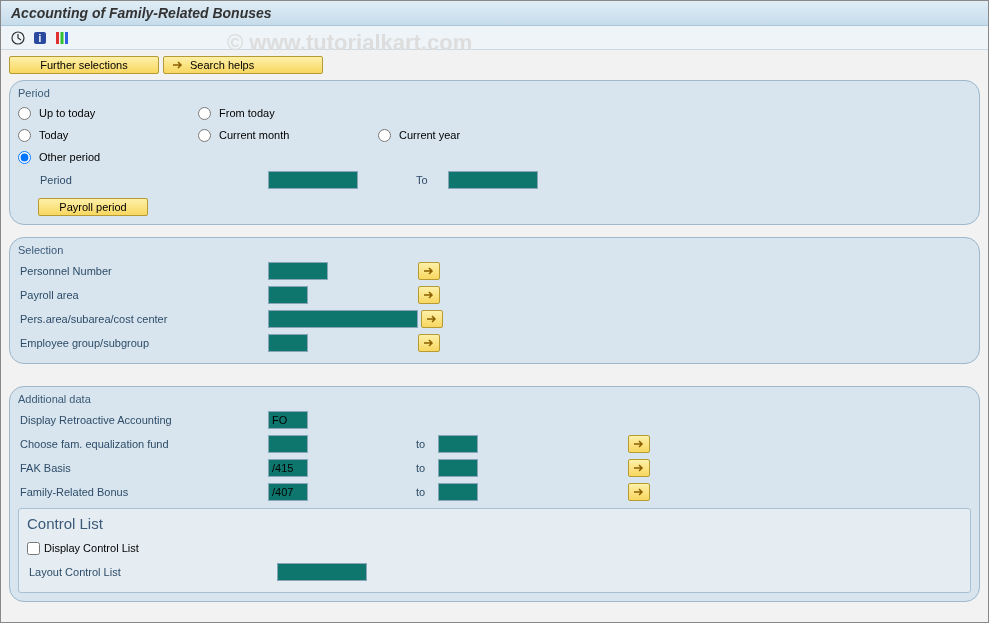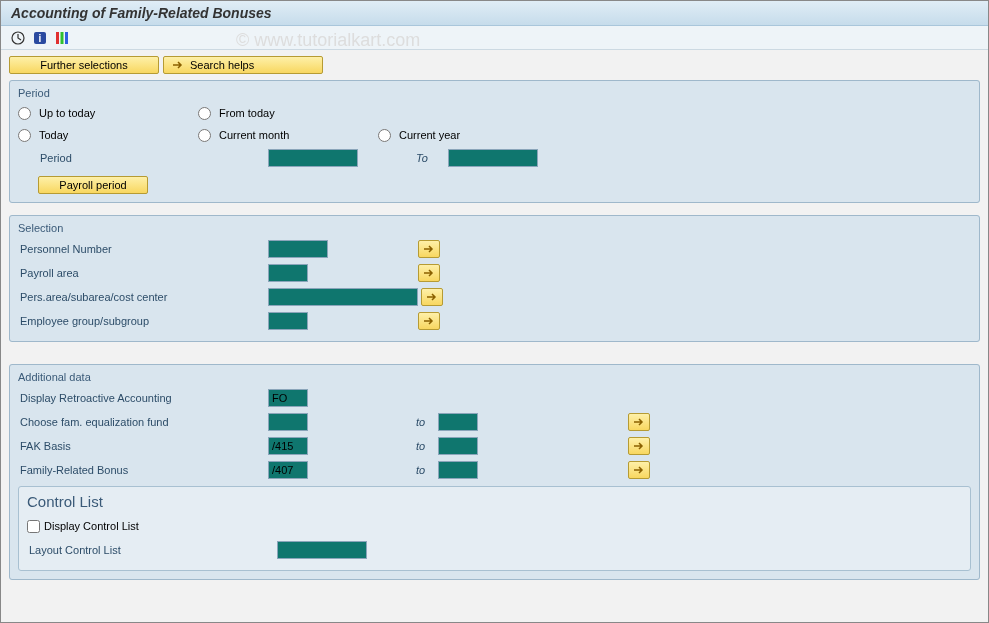--- a/index.html
+++ b/index.html
@@ -26,25 +26,26 @@
       padding: 2px 8px;
       display: flex;
       gap: 4px;
       align-items: center;
       border-bottom: 1px solid #ccd9e2;
       min-height: 24px;
     }
     .watermark {
       position: absolute;
       top: 30px;
-      left: 236px;
+      left: 227px;
       color: #ddd;
-      font-size: 18px;
+      font-size: 22px;
       pointer-events: none;
       z-index: 100;
+      font-weight: bold;
     }
     .tb-icon { width:18px; height:18px; display:flex; align-items:center; justify-content:center; }
     .content { padding: 6px 8px; }
     .btn-row { display: flex; gap: 4px; margin-bottom: 6px; }
     .yellow-btn {
       background: linear-gradient(#fef0a8, #f8d760);
       border: 1px solid #b69b33;
       padding: 2px 8px;
       font-size: 11px;
       min-width: 150px;
@@ -57,21 +58,21 @@
     .arrow-btn {
       background: linear-gradient(#fef0a8, #f8d760);
       border: 1px solid #b69b33;
       width: 22px; height: 18px;
       display:flex; align-items:center; justify-content:center;
       cursor:pointer; border-radius:2px;
     }
     fieldset.panel {
       background: #d9e5ee;
       border: 1px solid #9fb8cb;
-      border-radius: 3px;
+      border-radius: 15px;
       padding: 6px 8px 8px;
       margin-bottom: 12px;
     }
     .panel-legend {
       font-size: 11px;
       color: #3a5a78;
       margin-bottom: 3px;
       display: block;
     }
     .radio-row { display:flex; align-items:center; height:22px; }
@@ -79,21 +80,21 @@
     .col2 { width: 180px; display:flex; align-items:center; gap:4px; }
     .col3 { width: 180px; display:flex; align-items:center; gap:4px; }
     .field-row{ display:flex; align-items:center; height:24px; gap:0; }
     .label { width: 250px; color:#2c4c68; padding-left:2px; }
     input[type=text], .txt {
       background:#0f766e; border:1px solid #8aa5ba;
       height:18px; padding:1px 3px; font-size:11px;
     }
     .w40{width:40px;} .w60{width:60px;} .w90{width:90px;} .w150{width:150px;}
     input[type=radio], input[type=checkbox]{ margin-right:4px; }
-    .to-label{ width:40px; padding-left:8px; color:#2c4c68;font-style:italic; }
+    .to-label{ width:40px; padding-left:8px; color:#2c4c68; }
     .inner-box{
       background:#e5edf3; border:1px solid #a8c0d1;
       border-radius:3px; padding:6px 8px 8px; margin-top:4px;
     }
     .inner-title{ font-size:15px; color:#3a5a78; margin-bottom:4px; }
     .spacer10{height:10px;}
     .spacer6{height:6px;}
     .indent{ padding-left:20px; }
   </style>
 </head>
@@ -156,20 +157,26 @@
         </label>
     <label class="col2">
           <input type="radio" name="period" style="">
           <span>Current month</span>
         </label>
     <label class="col3">
           <input type="radio" name="period" style="">
           <span>Current year</span>
         </label>
   </div>
+  <div class="radio-row">
+    <label class="col1">
+          <input type="radio" name="period" checked="" style="">
+          <span>Other period</span>
+        </label>
+  </div>
   <div class="field-row indent">
     <span class="label" style="width:230px;">Period</span>
     <input type="text" class="w90" value="" style="">
     <span style="width:50px;"></span>
     <span class="to-label">To</span>
     <input type="text" class="w90" value="" style="">
   </div>
   <div class="spacer6"></div>
   <div class="indent">
     <button class="yellow-btn small">Payroll period</button>

